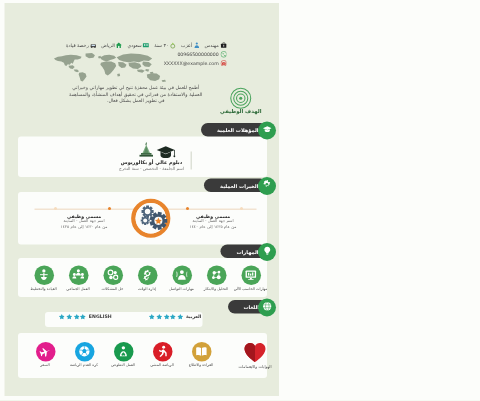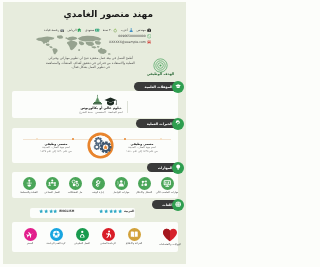--- a/index.html
+++ b/index.html
@@ -84,21 +84,20 @@
   .hob .lb{font-size:2.5px;color:#4c4c4c;line-height:3.2px;margin-top:1.2px;}
   #heart{position:absolute;left:155px;top:226px;width:24px;height:14px;}
   #heart-lb{position:absolute;left:148px;top:241px;width:38px;text-align:center;font-size:2.6px;color:#4c4c4c;line-height:3.3px;}
 </style>
 </head>
 <body>
 
 <div id="page">
 
   <div id="header">
-    <div id="name">مهند منصور الغامدي</div>
     <svg id="map" viewBox="0 0 240 64" preserveAspectRatio="none">
       <g fill="#7b8a76">
 
         <path d="M6 13 L14 9 L22 8 L30 6 L40 5 L52 6 L62 9 L60 13 L54 15 L48 15 L46 19 L44 24 L41 22 L38 26 L34 25 L31 29 L28 27 L26 22 L21 19 L14 18 L9 16 Z"></path>
         <path d="M36 28 L44 27 L48 31 L44 35 L39 34 L36 31 Z"></path>
         <path d="M46 36 L53 36 L57 40 L53 42 L48 40 Z"></path>
 
         <path d="M70 2 L83 1 L89 6 L86 11 L77 12 L70 8 Z"></path>
 
         <path d="M57 43 L64 42 L70 45 L72 51 L68 57 L64 62 L60 60 L58 53 L56 47 Z"></path>

